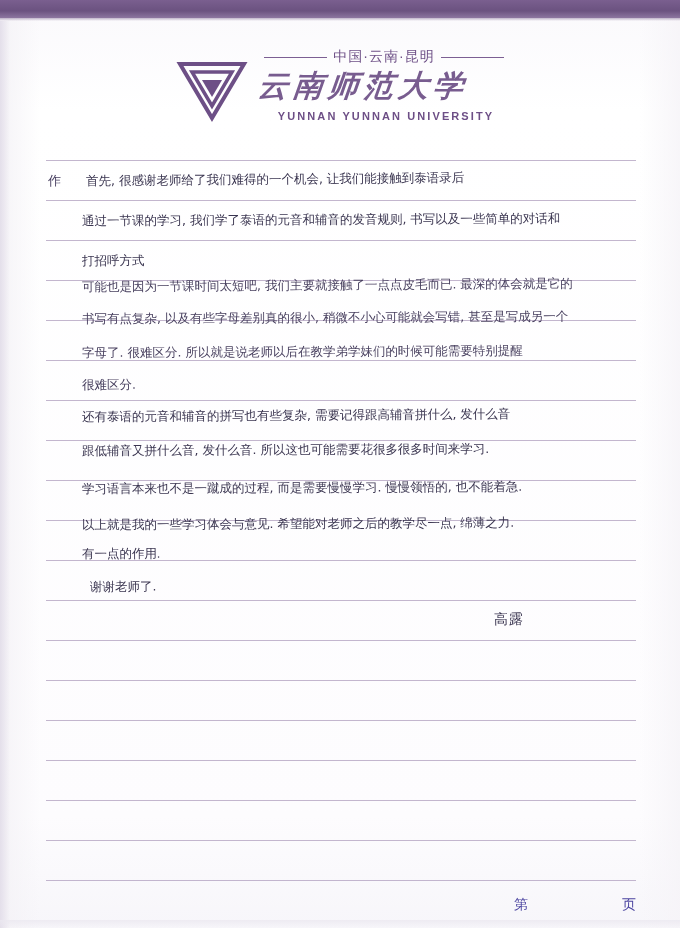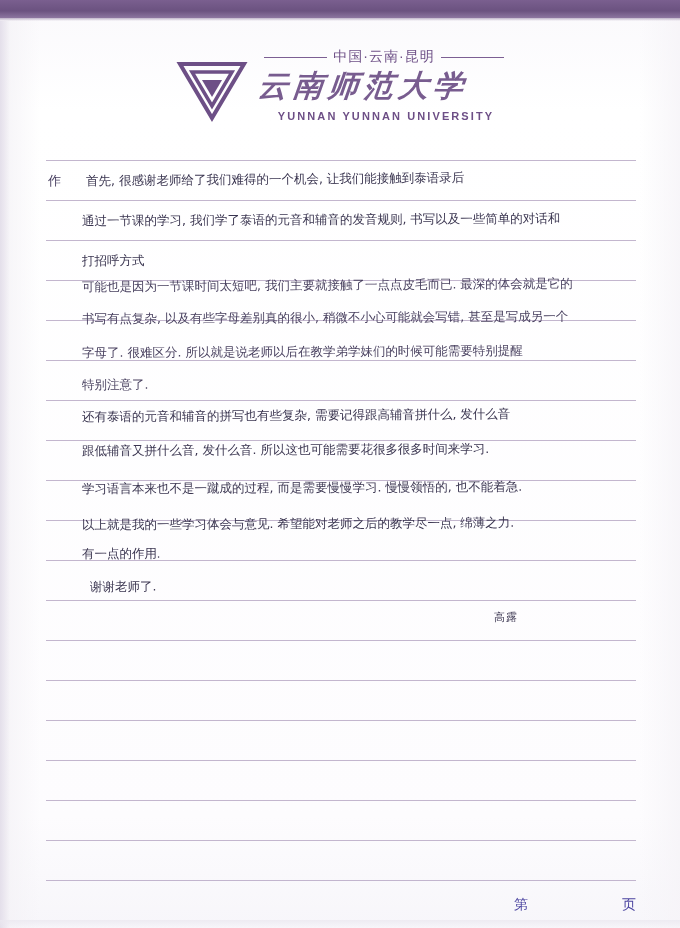--- a/index.html
+++ b/index.html
@@ -143,21 +143,21 @@
     position: absolute;
     font-family: "DejaVu Sans", sans-serif;
     font-size: 12.5px;
     line-height: 1.1;
     color: #3a3550;
     white-space: nowrap;
     transform-origin: left bottom;
   }
   .hand.ink2 { color: #473f5e; }
   .hand.sig {
-    font-size: 11px;
+    font-size: 14px;
     letter-spacing: 1px;
   }
   .mark-left {
     position: absolute;
     left: 2px;
     top: 12px;
     font-family: "DejaVu Sans", sans-serif;
     font-size: 13px;
     color: #4a4162;
   }
@@ -252,21 +252,21 @@
 
   <div class="hand-layer">
     <div class="mark-left">作</div>
 
     <div class="hand" style="left:40px; top:14px; transform: rotate(-0.5deg);">首先, 很感谢老师给了我们难得的一个机会, 让我们能接触到泰语录后</div>
     <div class="hand" style="left:36px; top:54px; transform: rotate(-0.3deg);">通过一节课的学习, 我们学了泰语的元音和辅音的发音规则, 书写以及一些简单的对话和</div>
     <div class="hand" style="left:36px; top:94px; transform: rotate(-0.3deg);">打招呼方式</div>
     <div class="hand ink2" style="left:36px; top:120px; transform: rotate(-0.4deg);">可能也是因为一节课时间太短吧, 我们主要就接触了一点点皮毛而已. 最深的体会就是它的</div>
     <div class="hand ink2" style="left:36px; top:152px; transform: rotate(-0.3deg);">书写有点复杂, 以及有些字母差别真的很小, 稍微不小心可能就会写错, 甚至是写成另一个</div>
     <div class="hand ink2" style="left:36px; top:186px; transform: rotate(-0.3deg);">字母了. 很难区分. 所以就是说老师以后在教学弟学妹们的时候可能需要特别提醒</div>
-    <div class="hand ink2" style="left:36px; top:218px; transform: rotate(-0.3deg);">特别注意了.</div>
+    <div class="hand ink2" style="left:36px; top:218px; transform: rotate(-0.3deg);">很难区分.</div>
     <div class="hand" style="left:36px; top:250px; transform: rotate(-0.4deg);">还有泰语的元音和辅音的拼写也有些复杂, 需要记得跟高辅音拼什么, 发什么音</div>
     <div class="hand" style="left:36px; top:284px; transform: rotate(-0.3deg);">跟低辅音又拼什么音, 发什么音. 所以这也可能需要花很多很多时间来学习.</div>
     <div class="hand" style="left:36px; top:322px; transform: rotate(-0.3deg);">学习语言本来也不是一蹴成的过程, 而是需要慢慢学习. 慢慢领悟的, 也不能着急.</div>
     <div class="hand" style="left:36px; top:358px; transform: rotate(-0.3deg);">以上就是我的一些学习体会与意见. 希望能对老师之后的教学尽一点, 绵薄之力.</div>
     <div class="hand" style="left:36px; top:388px; transform: rotate(-0.3deg); font-family: Liberation Serif, serif;">有一点的作用.</div>
     <div class="hand" style="left:44px; top:420px; transform: rotate(-0.4deg);">谢谢老师了.</div>
 
     <div class="hand sig" style="left:448px; top:452px; transform: rotate(-1deg);">高露</div>
   </div>
 

